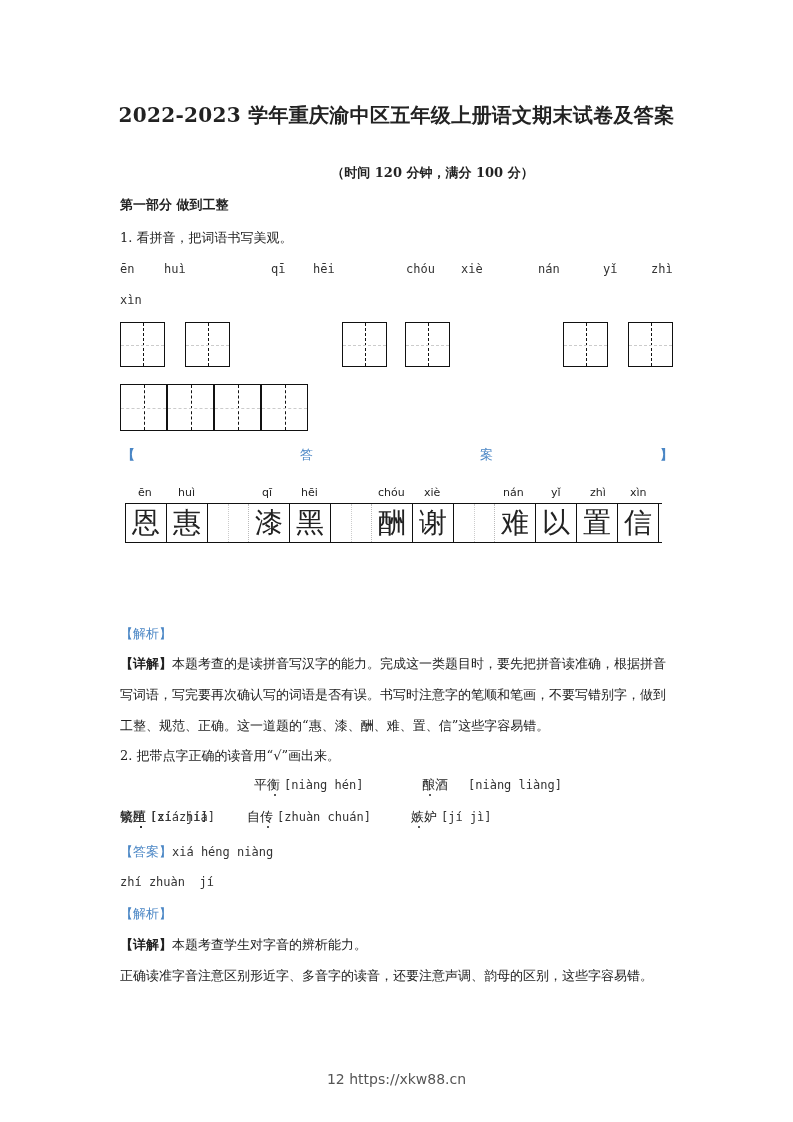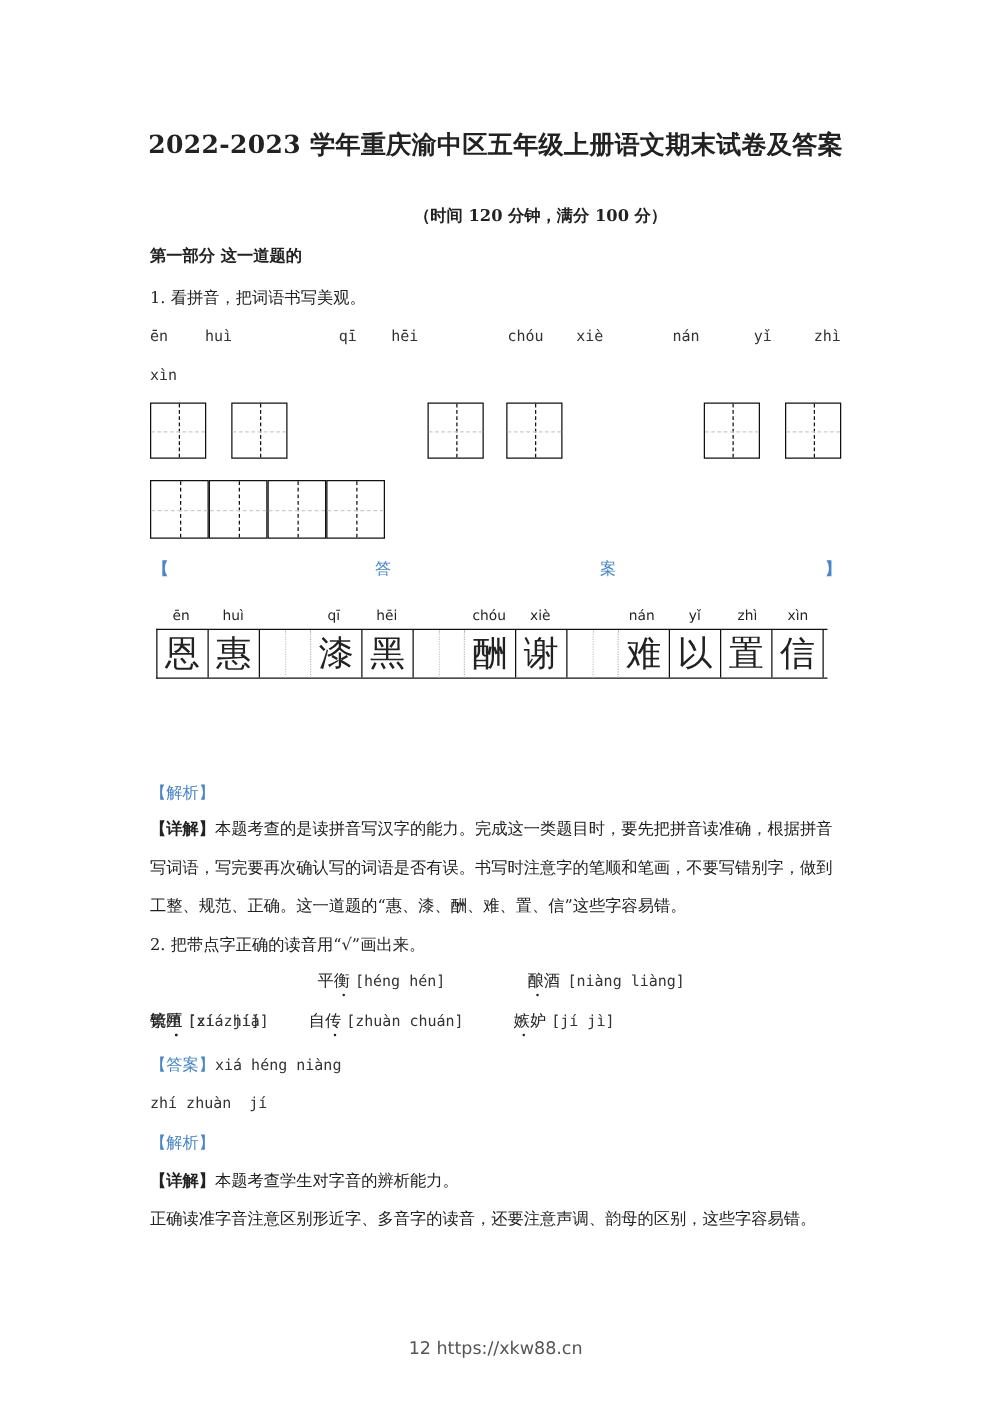--- a/index.html
+++ b/index.html
@@ -22,21 +22,21 @@
   .para{position:absolute;left:120px;width:555px;font-size:13px;line-height:31px;}
   .dot{position:relative;}
   .dot:after{content:"";position:absolute;left:50%;bottom:-4px;width:2px;height:2px;background:#222;border-radius:1px;}
   .footer{left:0;width:793px;top:1071px;text-align:center;font-family:"DejaVu Sans",sans-serif;font-size:14px;color:#555;}
 </style>
 </head>
 <body>
 
 <div class="abs title">2022-2023 学年重庆渝中区五年级上册语文期末试卷及答案</div>
 <div class="abs sub">（时间 120 分钟，满分 100 分）</div>
-<div class="abs sec">第一部分 这一道题的</div>
+<div class="abs sec">第一部分 做到工整</div>
 
 <div class="abs txt" style="top:229px;">1. 看拼音，把词语书写美观。</div>
 
 <div class="abs py" style="left:120px;top:262px;">ēn</div>
 <div class="abs py" style="left:164px;top:262px;">huì</div>
 <div class="abs py" style="left:271px;top:262px;">qī</div>
 <div class="abs py" style="left:313px;top:262px;">hēi</div>
 <div class="abs py" style="left:406px;top:262px;">chóu</div>
 <div class="abs py" style="left:461px;top:262px;">xiè</div>
 <div class="abs py" style="left:538px;top:262px;">nán</div>
@@ -92,24 +92,24 @@
 <div class="para" style="top:648px;">
   <span style="font-weight:bold;">【详解】</span><span>本题考查的是读拼音写汉字的能力。完成这一类题目时，要先把拼音读准确，根据拼音写词语，写完要再次确认写的词语是否有误。书写时注意字的笔顺和笔画，不要写错别字，做到工整、规范、正确。这一道题的“惠、漆、酬、难、置、信”这些字容易错。</span>
 </div>
 
 <div class="abs txt" style="top:747px;">2. 把带点字正确的读音用“√”画出来。</div>
 
 <div class="abs" style="left:120px;top:776px;font-size:13px;margin-top:32px;">
   <span>镜</span><span class="dot">匣</span><span class="py" style="margin-left:4px;">[xiá jiá]</span>
 </div>
 <div class="abs" style="left:254px;top:776px;font-size:13px;">
-  <span>平</span><span class="dot">衡</span><span class="py" style="margin-left:4px;">[héng hén]</span>
+  <span>平</span><span class="dot">衡</span><span class="py" style="margin-left:4px;">[niàng hén]</span>
 </div>
 <div class="abs" style="left:422px;top:776px;font-size:13px;">
-  <span class="dot">酿</span><span>酒</span><span class="py" style="margin-left:6px;">[niàng liàng]</span>
+  <span class="dot">酿</span><span>酒</span><span class="py" style="margin-left:20px;">[niàng liàng]</span>
 </div>
 <div class="abs" style="left:120px;top:808px;font-size:13px;">
   <span>繁</span><span class="dot">殖</span><span class="py" style="margin-left:4px;">[zí zhí]</span>
 </div>
 <div class="abs" style="left:247px;top:808px;font-size:13px;">
   <span>自</span><span class="dot">传</span><span class="py" style="margin-left:4px;">[zhuàn chuán]</span>
 </div>
 <div class="abs" style="left:411px;top:808px;font-size:13px;">
   <span class="dot">嫉</span><span>妒</span><span class="py" style="margin-left:4px;">[jí jì]</span>
 </div>

